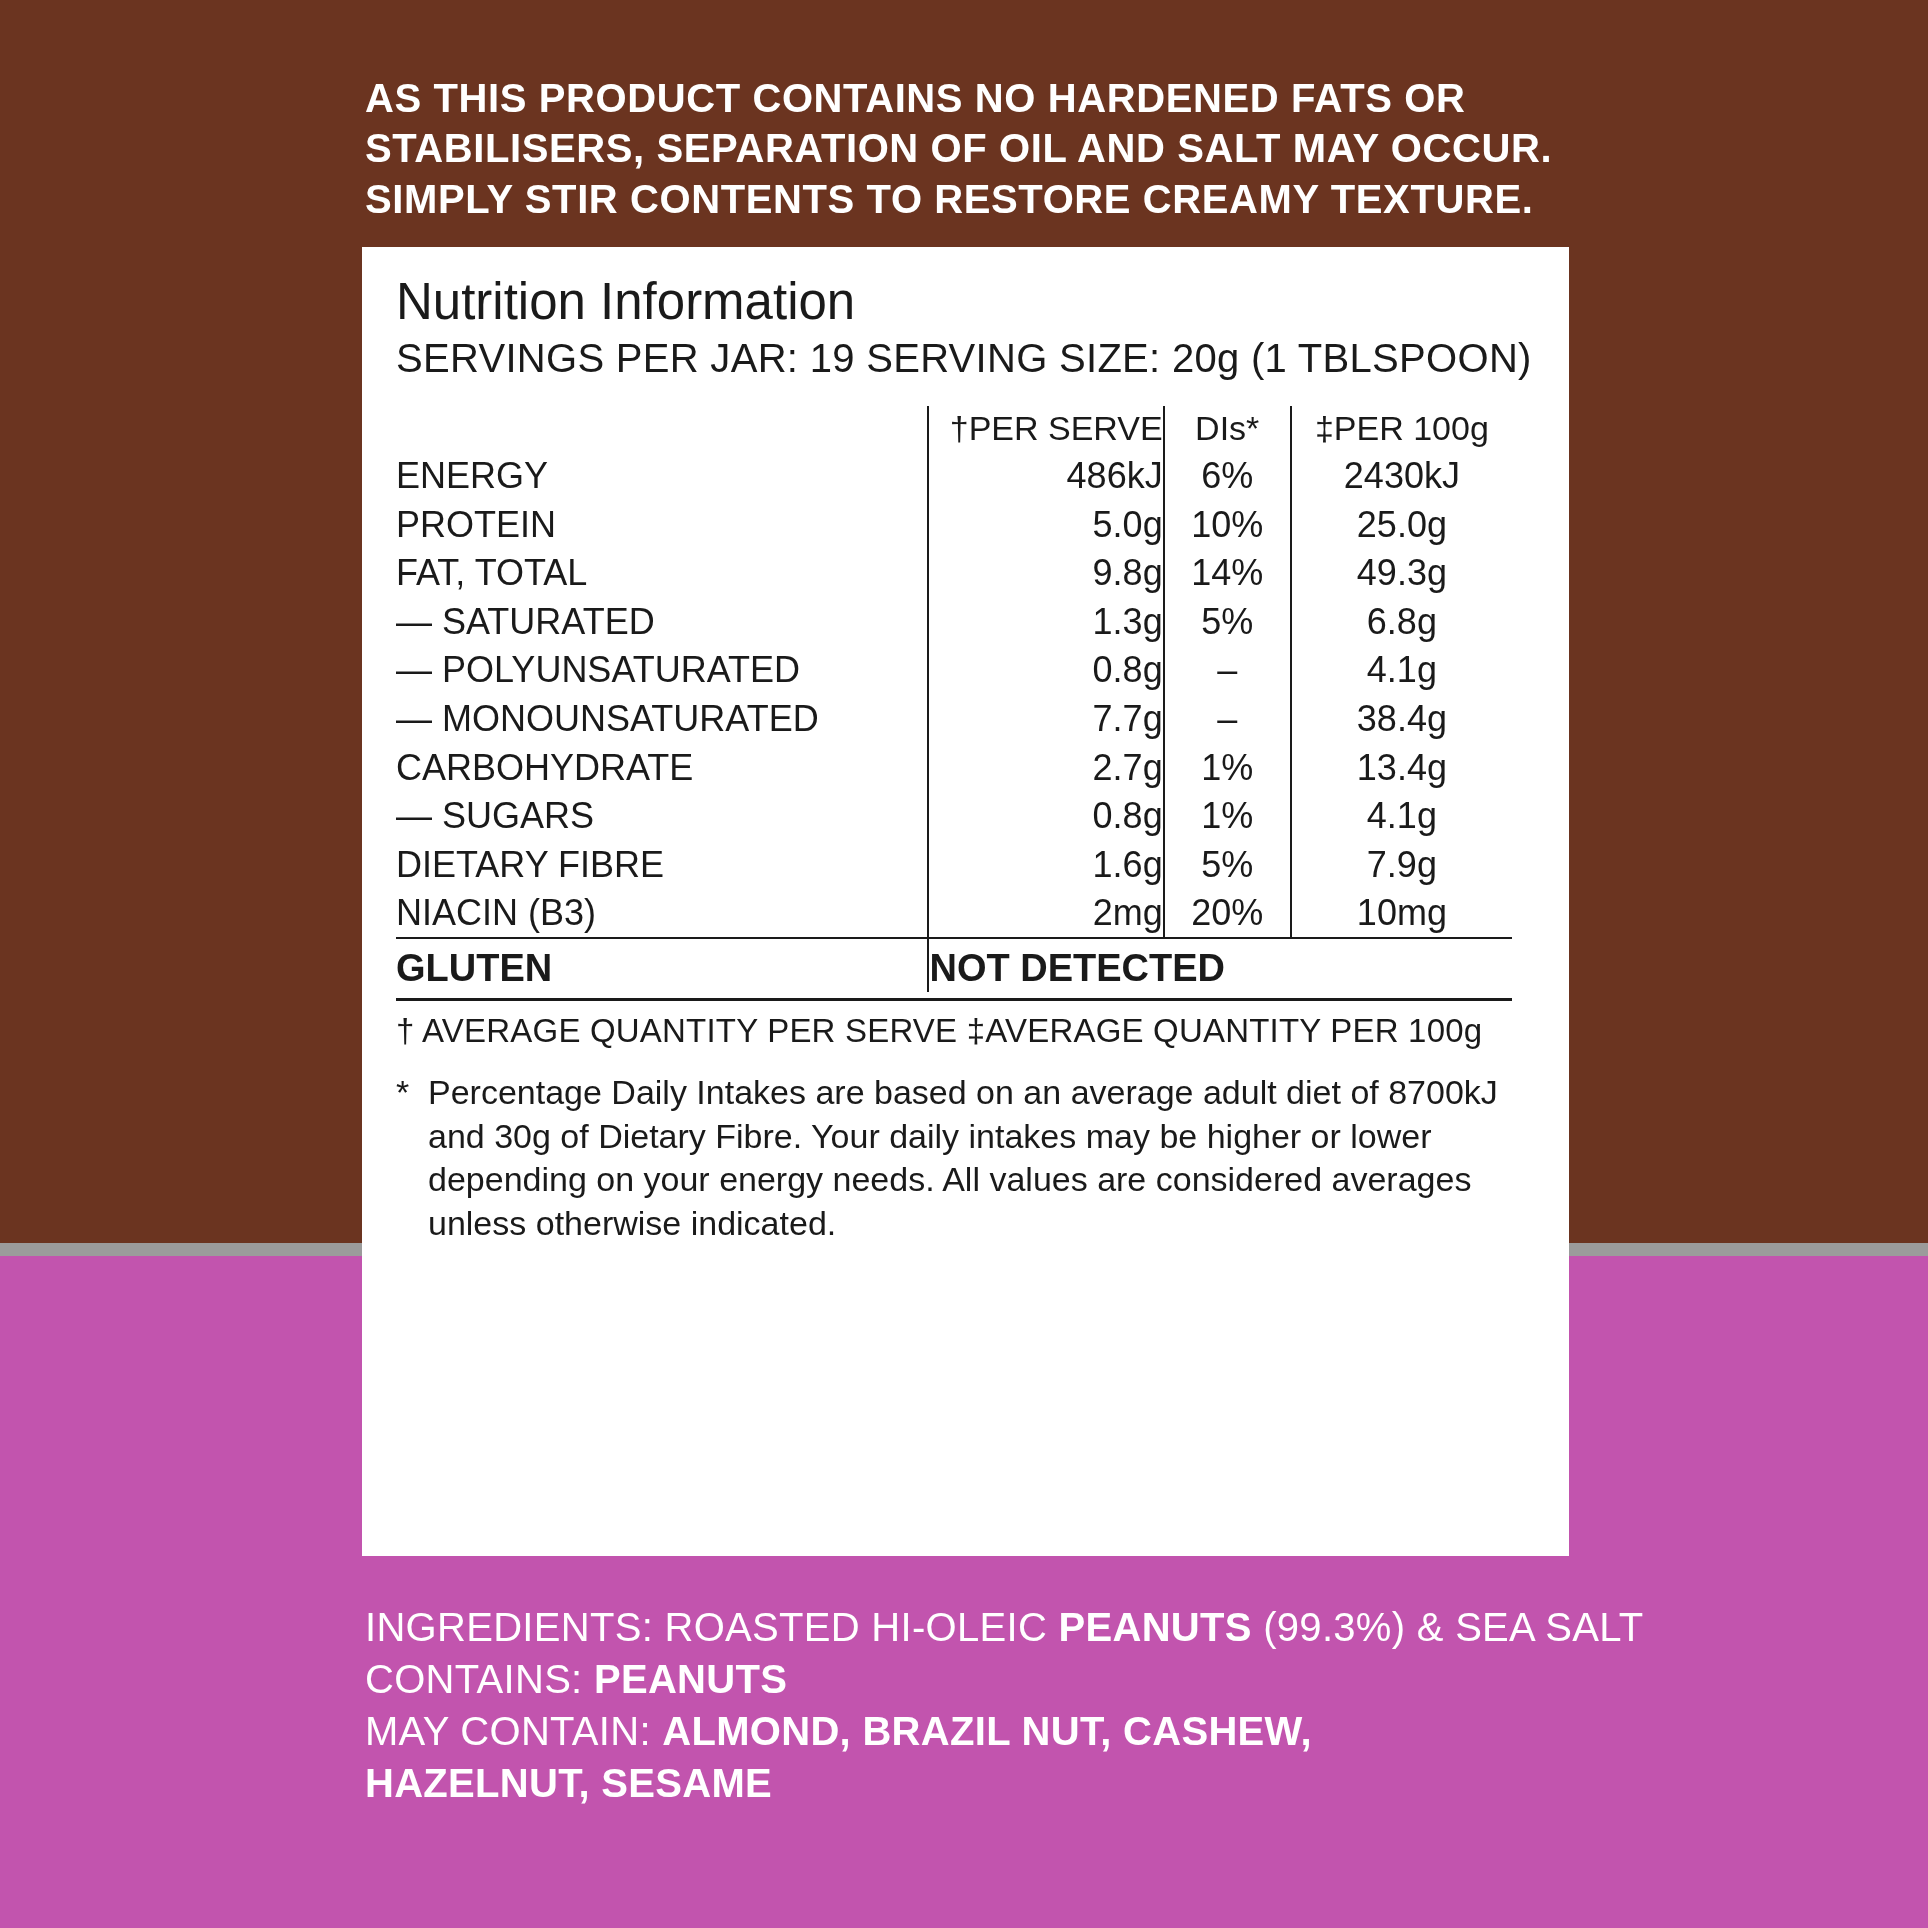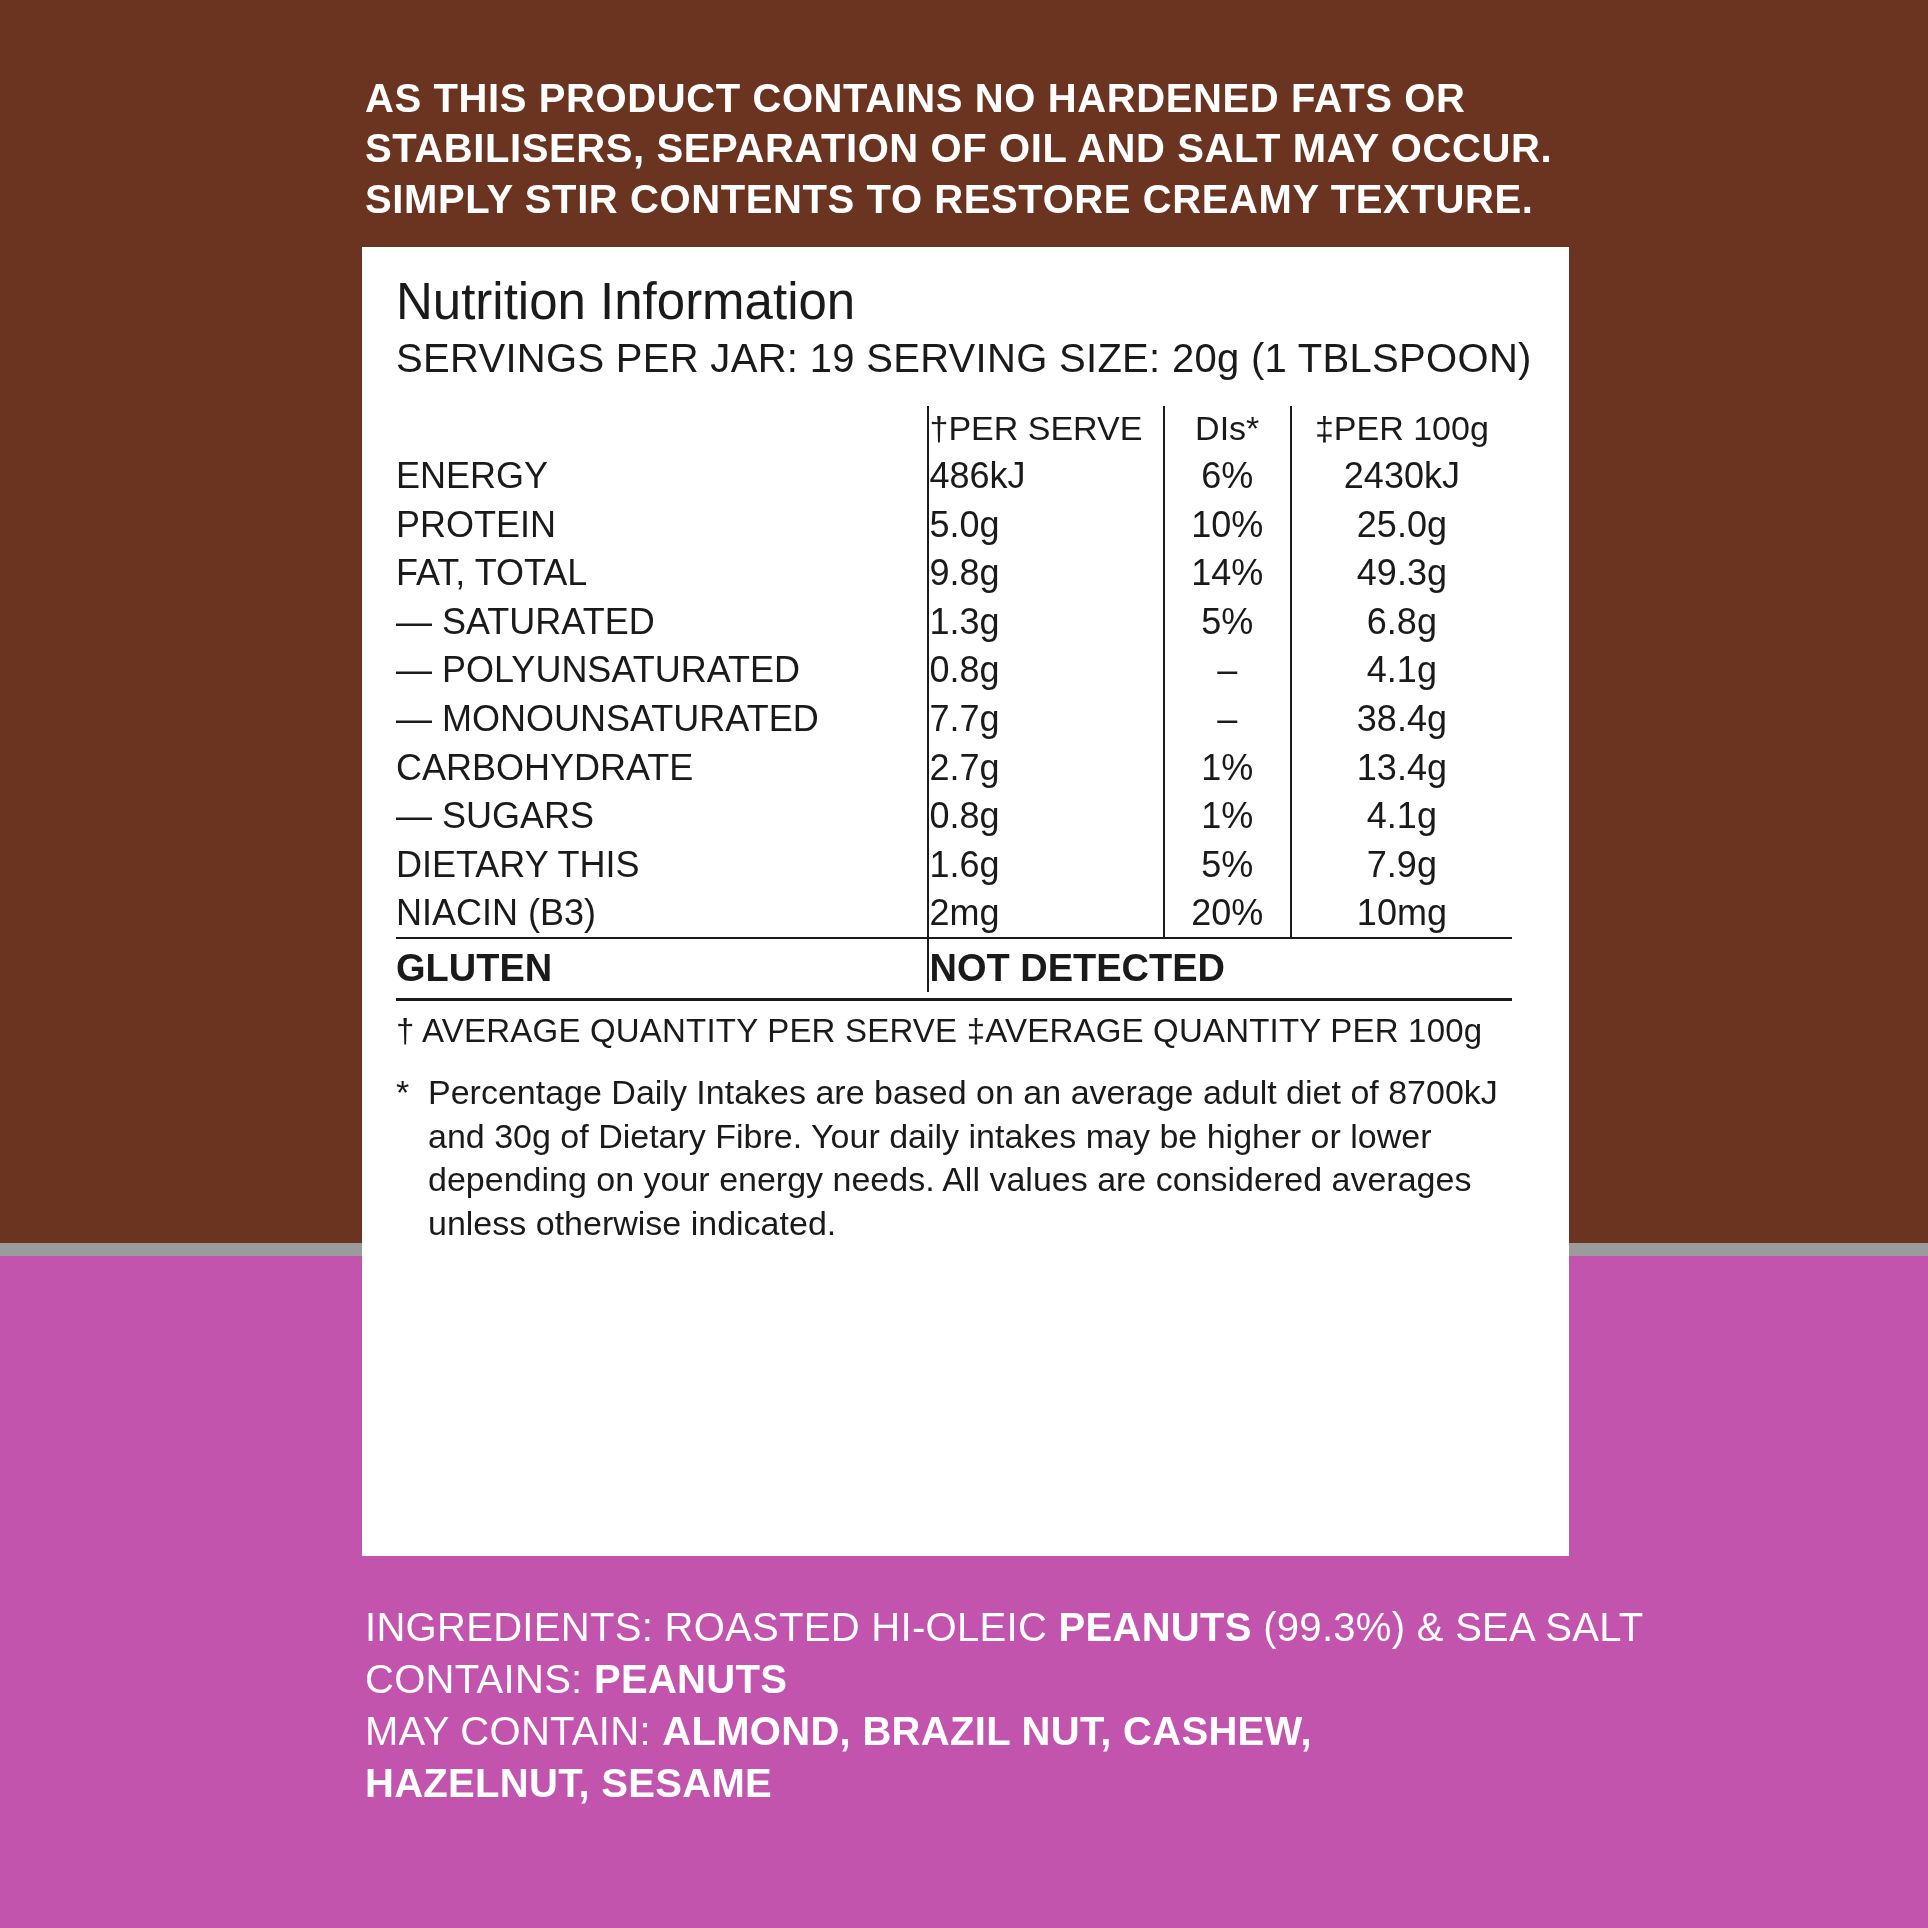--- a/index.html
+++ b/index.html
@@ -102,21 +102,21 @@
   table.nutri col.c-dis   { width: 127px; }
   table.nutri col.c-100   { width: 221px; }
 
   table.nutri th, table.nutri td {
     padding: 3.8px 0 2.8px 0;
     vertical-align: bottom;
     font-weight: normal;
   }
   th.h-name { text-align: left; }
   th.h-serve, td.v-serve {
-    text-align: left;
+    text-align: right;
     border-left: 2.8px solid #1a1a1a;
   }
   th.h-dis, td.v-dis {
     text-align: center;
     border-left: 2.8px solid #1a1a1a;
   }
   th.h-100, td.v-100 {
     text-align: center;
     border-left: 2.8px solid #1a1a1a;
   }
@@ -264,21 +264,21 @@
               <td class="v-dis">1%</td>
               <td class="v-100">13.4g</td>
             </tr>
             <tr>
               <td class="v-name">— SUGARS</td>
               <td class="v-serve">0.8g</td>
               <td class="v-dis">1%</td>
               <td class="v-100">4.1g</td>
             </tr>
             <tr>
-              <td class="v-name">DIETARY THIS</td>
+              <td class="v-name">DIETARY FIBRE</td>
               <td class="v-serve">1.6g</td>
               <td class="v-dis">5%</td>
               <td class="v-100">7.9g</td>
             </tr>
             <tr>
               <td class="v-name">NIACIN (B3)</td>
               <td class="v-serve">2mg</td>
               <td class="v-dis">20%</td>
               <td class="v-100">10mg</td>
             </tr>

